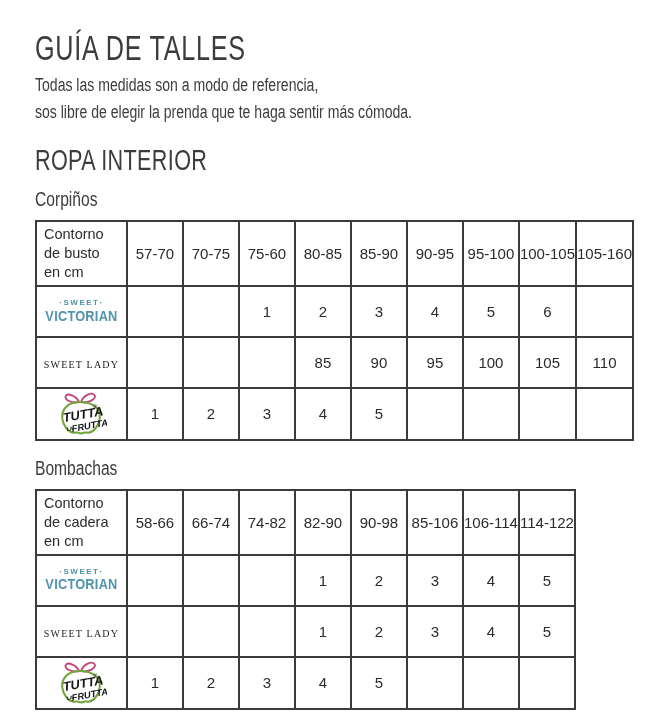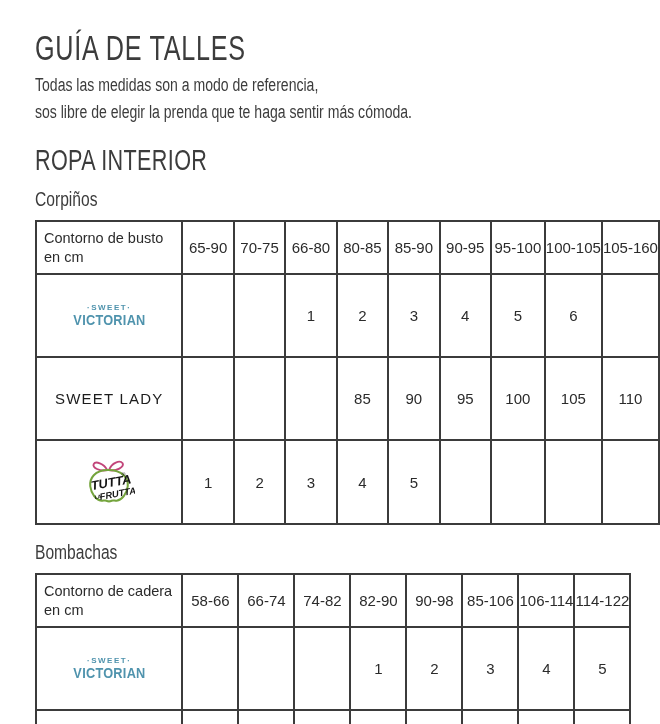--- a/index.html
+++ b/index.html
@@ -14,27 +14,27 @@
   h2.section{font-size:30px;font-weight:400;letter-spacing:.5px;color:#3c3c3c;margin:20px 0 0 0;line-height:1.05;}
   h3.tablelabel{font-size:20px;font-weight:400;color:#3c3c3c;margin:13px 0 0 0;line-height:1.1;
                 transform:scaleX(.78);transform-origin:left center;}
 
   table{border-collapse:collapse;table-layout:fixed;margin-top:10px;}
   td{border:2px solid #3b3b3b;height:45px;text-align:center;vertical-align:middle;
      font-size:15px;color:#2b2b2b;padding:0;white-space:nowrap;overflow:hidden;}
   col.lab{width:88px;}
   col.dat{width:56px;}
   td.lab{text-align:left;padding:3px 7px;font-size:14.5px;line-height:1.3;white-space:normal;}
-  td.brand{padding:18px;}
+  td.brand{padding:2px;}
 
   .sv{display:flex;flex-direction:column;align-items:center;line-height:1.05;color:#4f93ad;}
   .sv1{font-size:8px;font-weight:700;letter-spacing:1.5px;}
   .sv2{font-size:15px;font-weight:700;letter-spacing:.3px;transform:scaleX(.85);}
 
-  .sl{font-family:Liberation Sans, sans-serif;font-size:15px;letter-spacing:1.2px;color:#1c1c1c;}
+  .sl{font-family:Liberation Serif, serif;font-size:10px;letter-spacing:1.2px;color:#1c1c1c;}
 
   .tf{display:block;margin:0 auto;}
 </style>
 </head>
 <body>
 
 <div class="page">
 
   <h1 class="title cond">GUÍA DE TALLES</h1>
   <p class="subtitle">Todas las medidas son a modo de referencia,</p>
@@ -53,23 +53,23 @@
         <col class="dat">
         <col class="dat">
         <col class="dat">
         <col class="dat">
         <col class="dat">
         <col class="dat">
       </colgroup>
     <tbody>
         <tr>
       <td class="lab">Contorno de busto en cm</td>
-      <td>65-90</td>
+      <td>57-70</td>
       <td>70-75</td>
-      <td>66-80</td>
+      <td>75-60</td>
       <td>80-85</td>
       <td>85-90</td>
       <td>90-95</td>
       <td>95-100</td>
       <td>100-105</td>
       <td>105-160</td>
     </tr>
     <tr>
       <td class="brand">
         <div class="sv">

